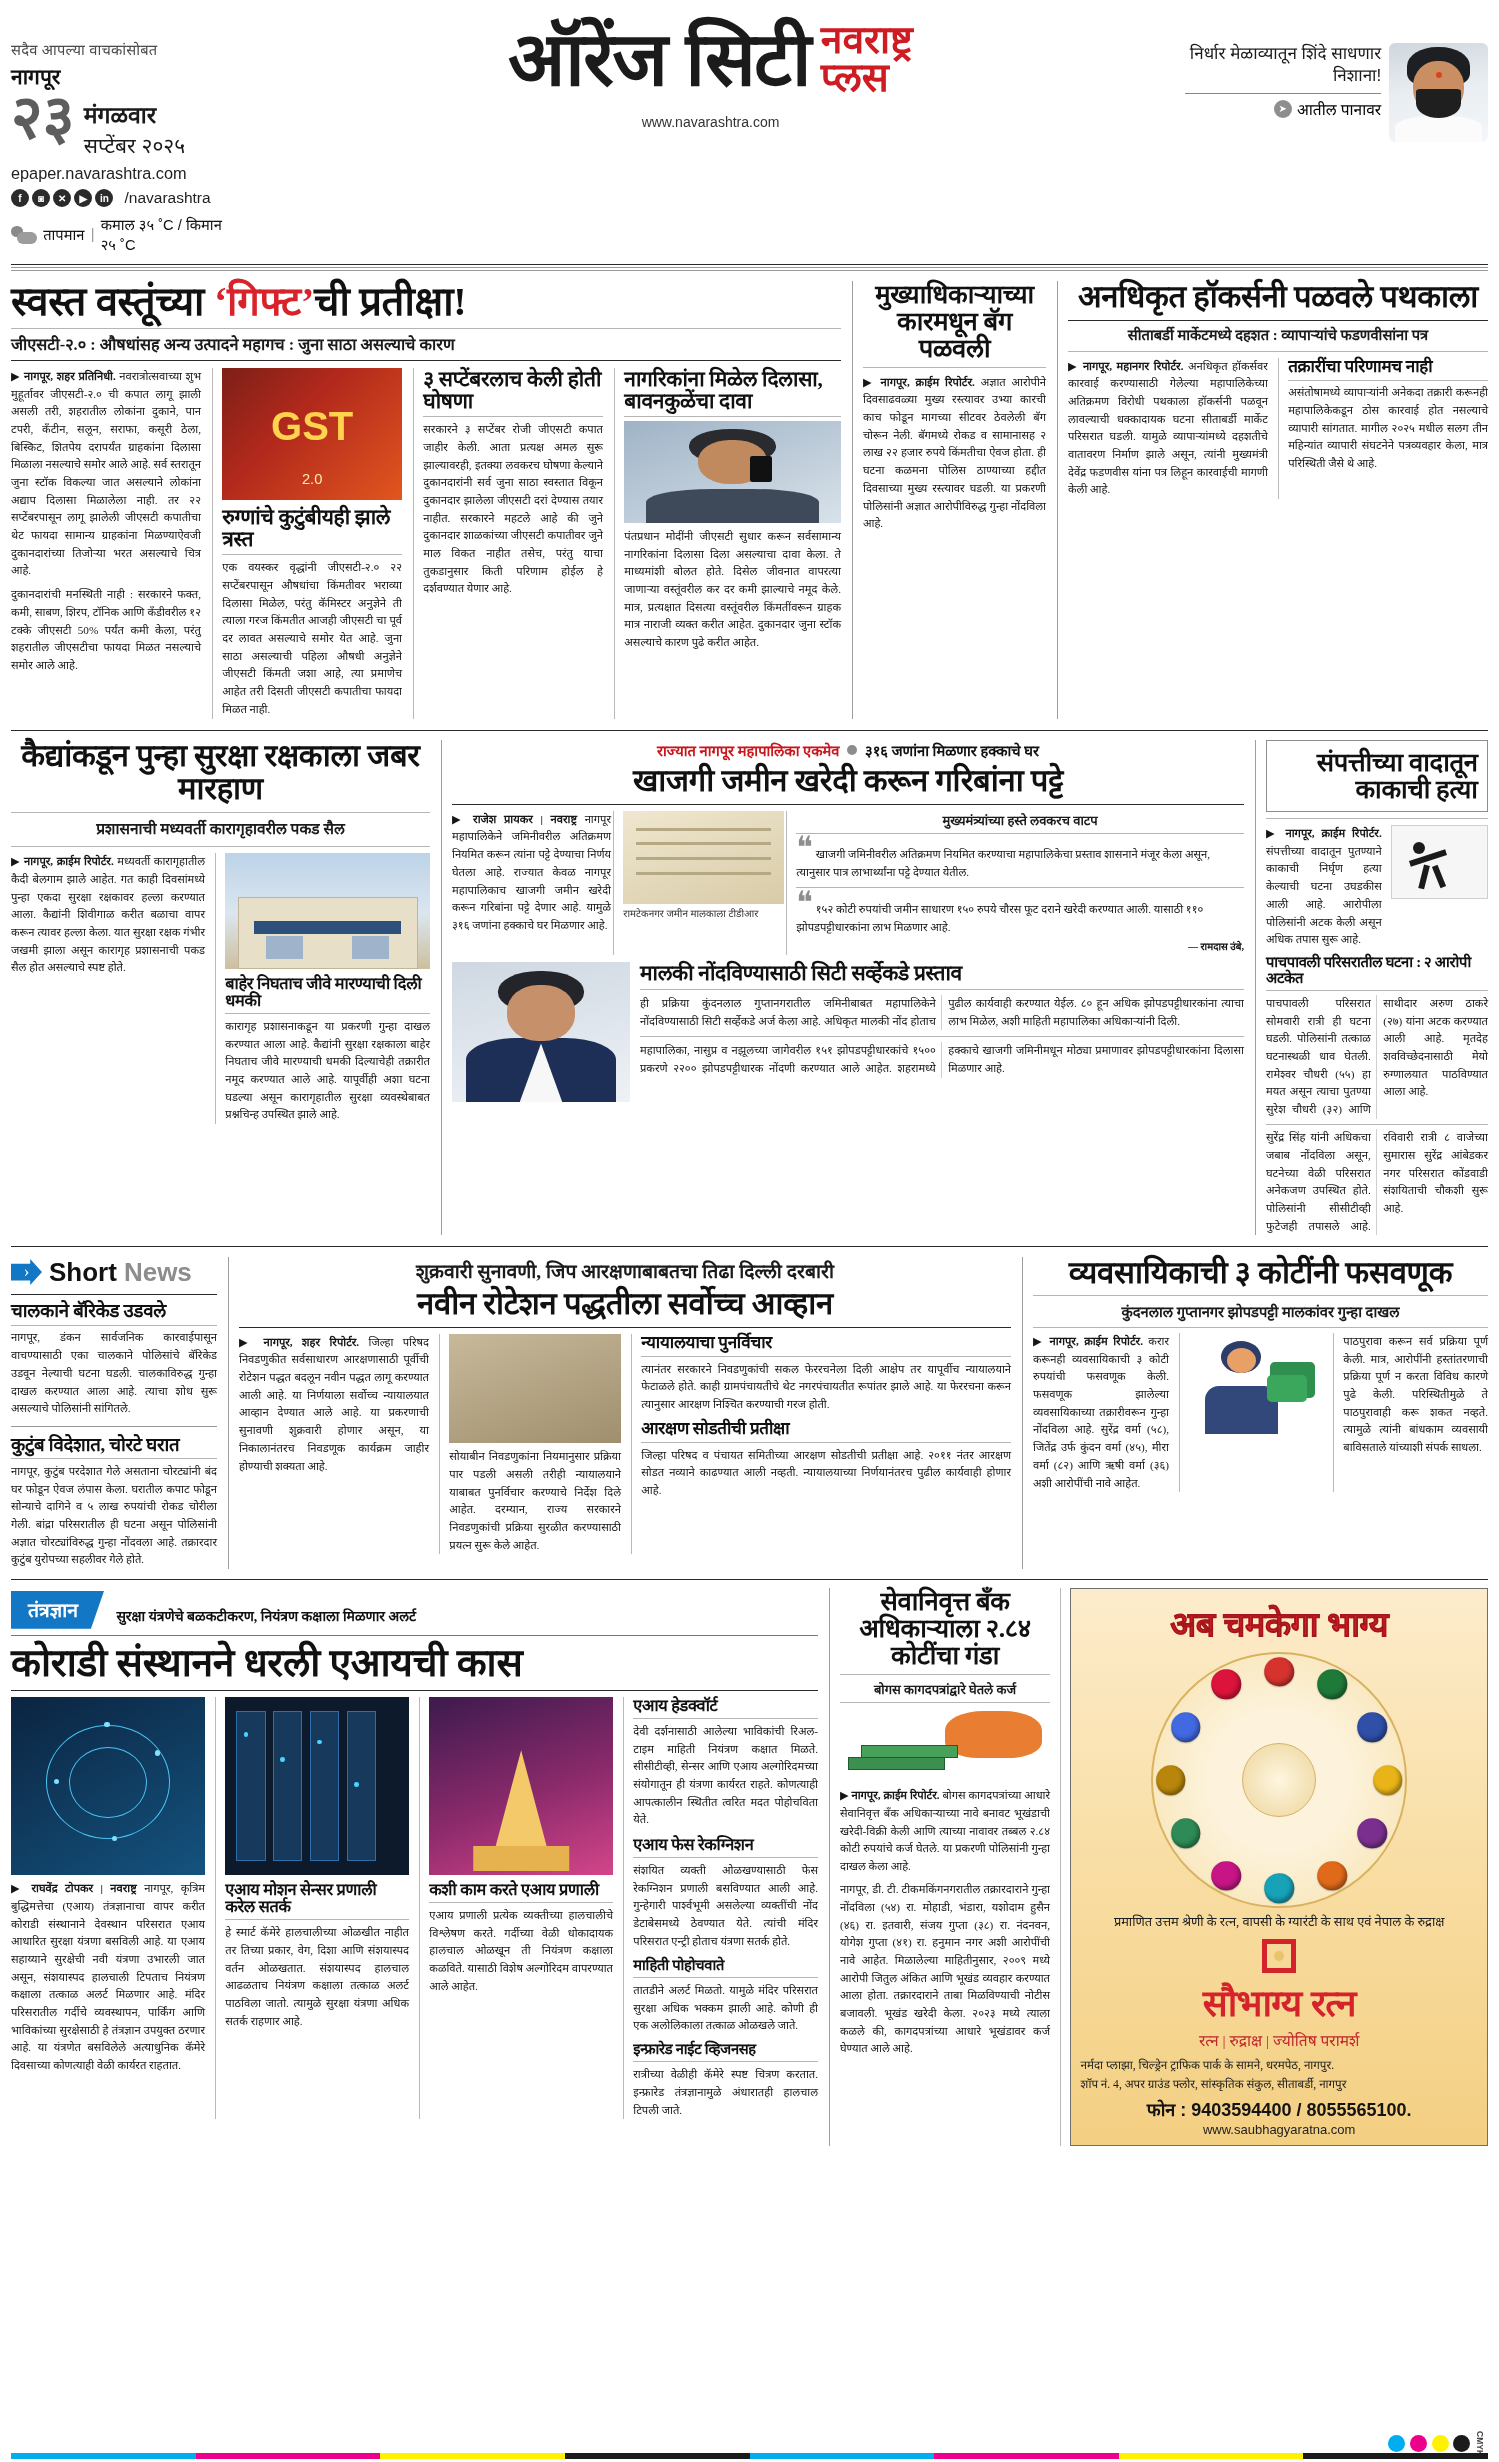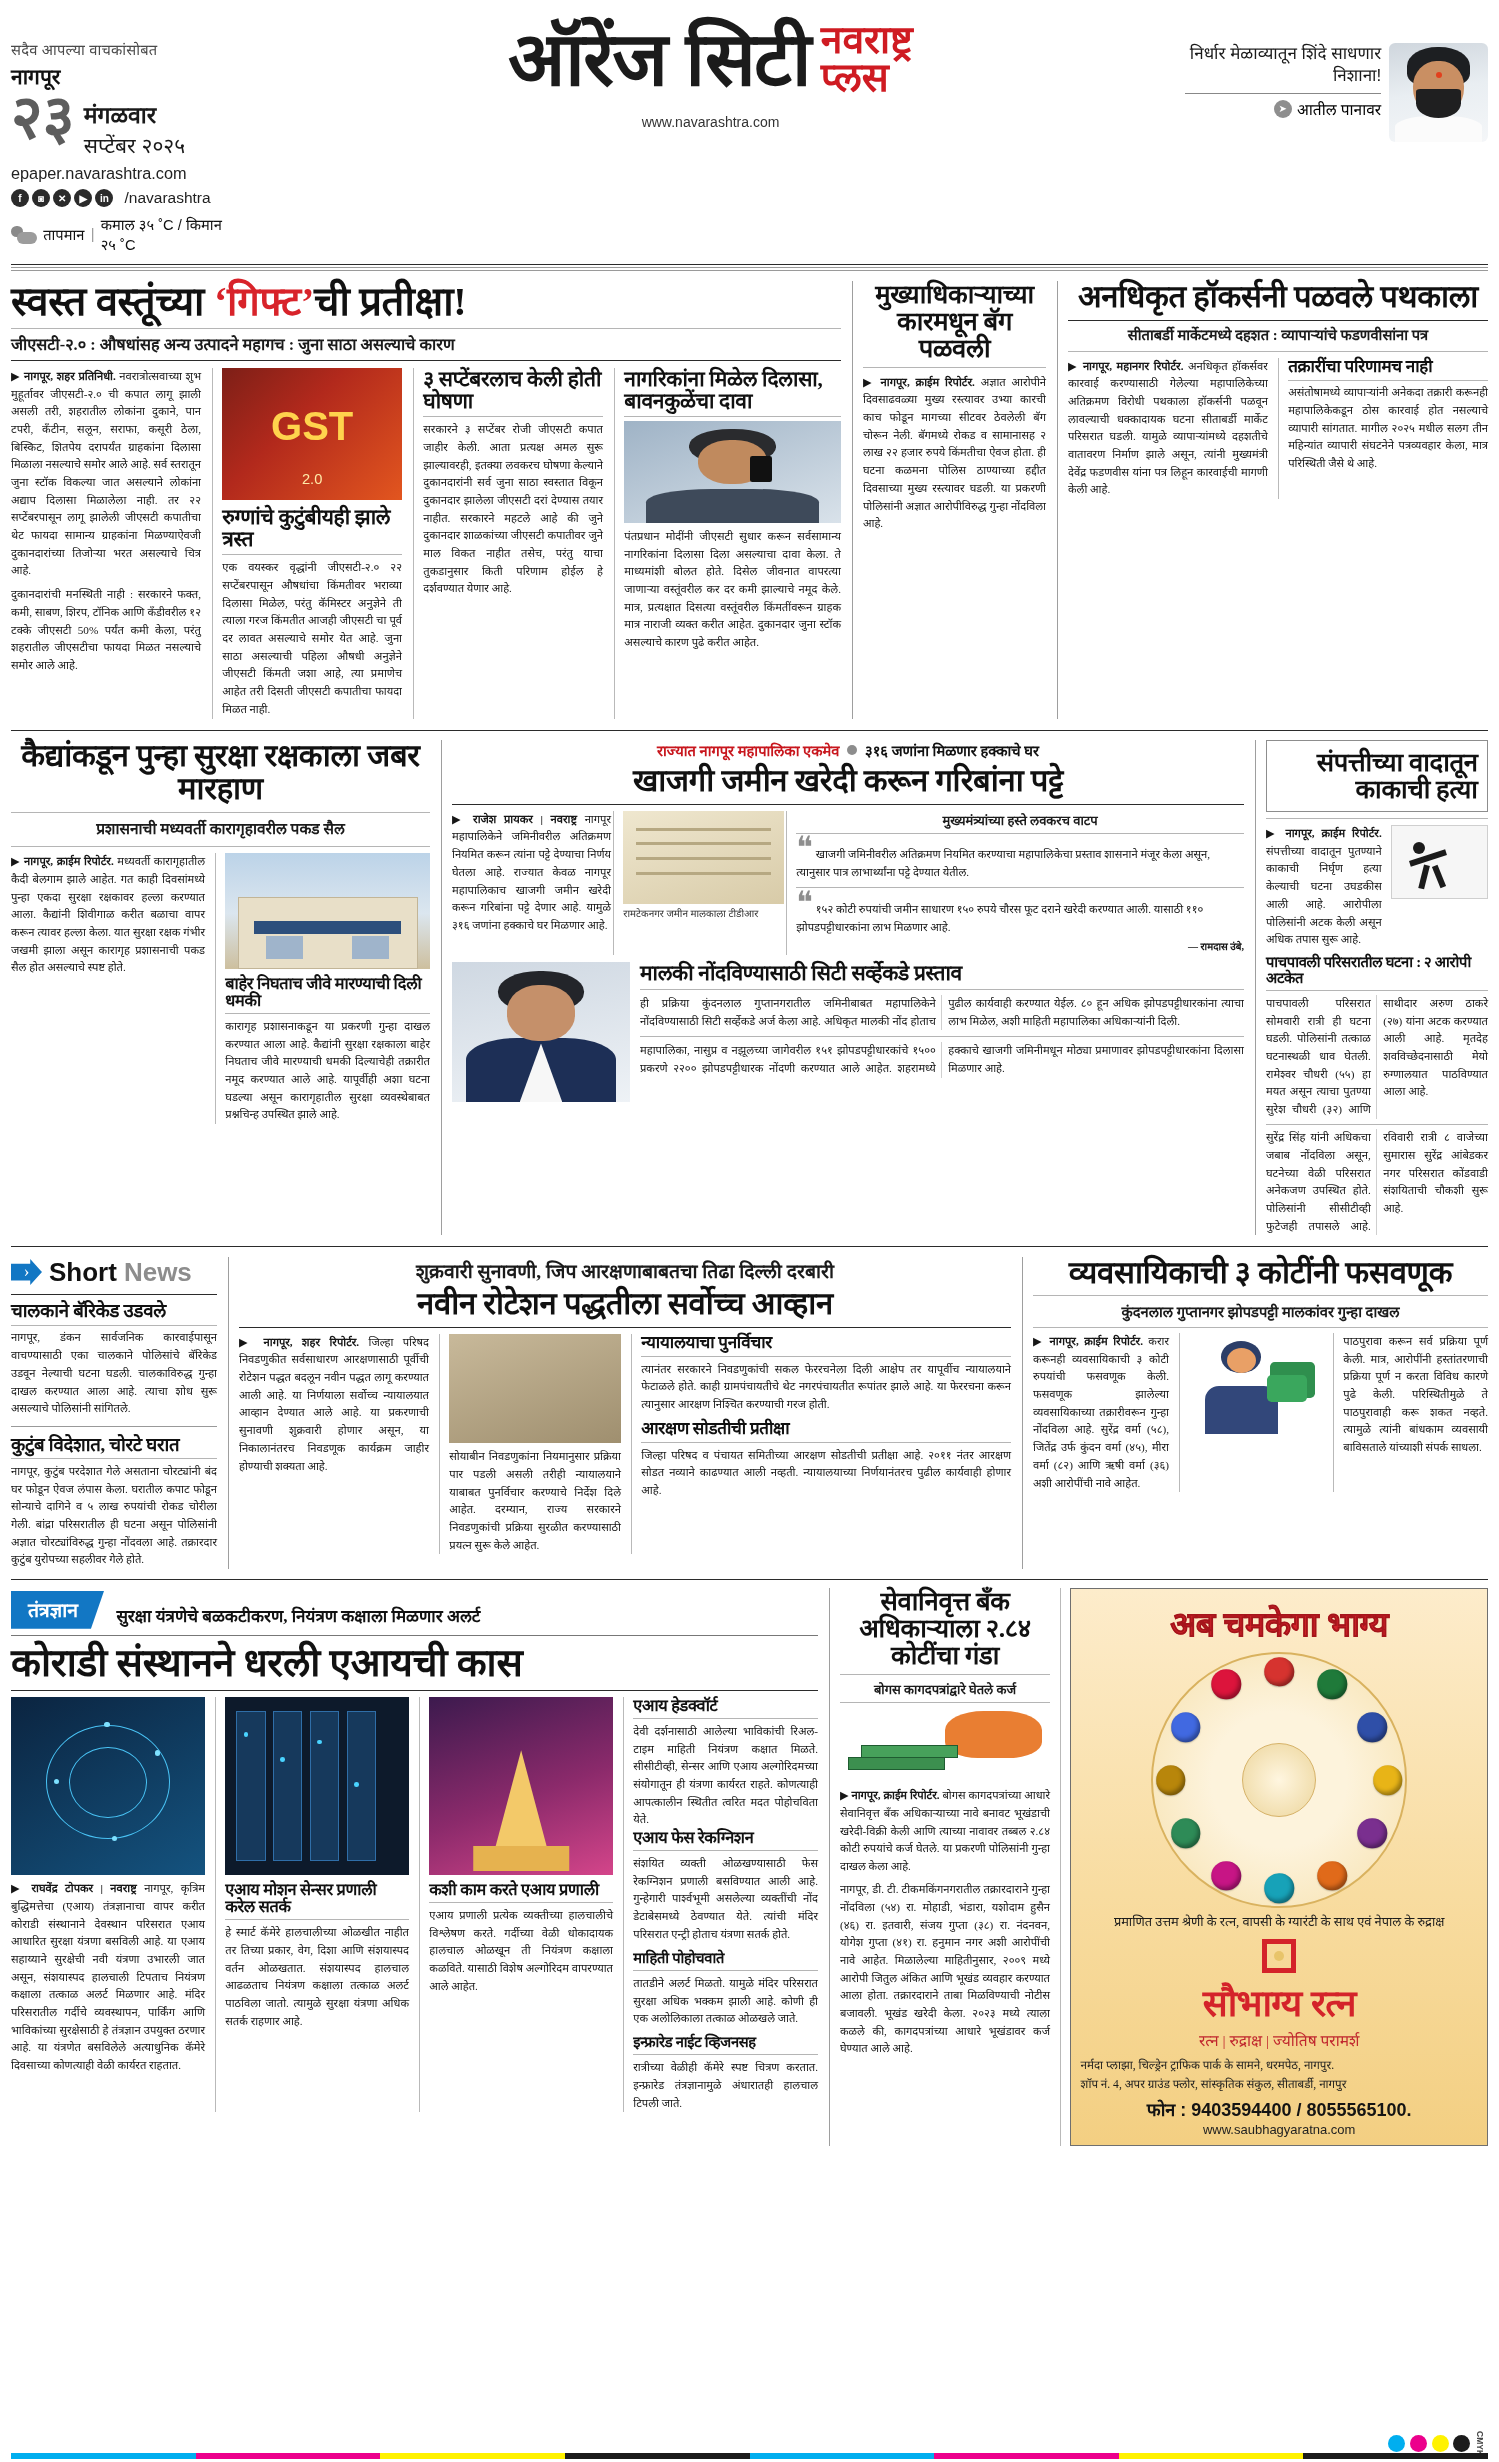--- a/index.html
+++ b/index.html
@@ -149,21 +149,21 @@
   .ai-img .dot{position:absolute;width:5.4px;height:5.4px;border-radius:50%;background:#7ee1ff;}
 
   .sn-head { display:flex; align-items:center; gap:7px; }
   .sn-arrow{ width:31px;height:26px;background:#1277c4;color:#fff;display:flex;align-items:center;justify-content:center;
              font-size:17px;clip-path:polygon(0 18%,62% 18%,62% 0,100% 50%,62% 100%,62% 82%,0 82%);}
   .sn-t1{font-size:26px;font-weight:900;color:#111;font-family:"Liberation Sans",sans-serif;}
   .sn-t2{font-size:26px;font-weight:700;color:#8d8d8d;font-family:"Liberation Sans",sans-serif;}
 
   .tag-badge{display:inline-block;background:#1277c4;color:#fff;font-size:19.4px;font-weight:700;
              padding:5.4px 26px 5.4px 17px;clip-path:polygon(0 0,100% 0,86% 100%,0 100%);font-family:"Liberation Sans",sans-serif;}
-  .tag-rule{flex:1;font-size:17px;font-weight:800;color:#111;padding-left:12.4px;margin-top:12px;}
+  .tag-rule{flex:1;font-size:14px;font-weight:800;color:#111;padding-left:12.4px;margin-top:12px;}
 
   .quote-box{ font-size:11.2px; line-height:1.55; color:#141414; }
   .qmark{font-size:31px;color:#8d8d8d;line-height:.6;font-family:"Liberation Serif",serif;}
   .q-attr{ text-align:right; font-size:10px; font-weight:700; margin-top:3.1px;}
 
   .box-rule{ border:0.8px solid #8d8d8d; padding:7.8px 9.3px;}
 
   
   .ad { border:1.6px solid #6f6f6f; background:linear-gradient(180deg,#fdeccb 0%,#f8dca0 55%,#f3cf82 100%); padding:11px 9.3px 7.8px; }
   .ad-h { text-align:center; font-size:34px; font-weight:900; color:#d4232a; letter-spacing:-0.4px;
@@ -580,21 +580,21 @@
           </div>
           <div class="hl" style="font-size:16.3px;margin-top:6.2px">कशी काम करते एआय प्रणाली</div>
           <div class="thin" style="margin:3.9px 0"></div>
           <div class="body-t">एआय प्रणाली प्रत्येक व्यक्तीच्या हालचालीचे विश्लेषण करते. गर्दीच्या वेळी धोकादायक हालचाल ओळखून ती नियंत्रण कक्षाला कळविते. यासाठी विशेष अल्गोरिदम वापरण्यात आले आहेत.</div>
         </div>
 
         <div class="vdiv" style="flex:1;padding-left:9.3px">
           <div class="hl" style="font-size:16.3px">एआय हेडक्वॉर्ट</div>
           <div class="thin" style="margin:3.9px 0"></div>
           <div class="body-t">देवी दर्शनासाठी आलेल्या भाविकांची रिअल-टाइम माहिती नियंत्रण कक्षात मिळते. सीसीटीव्ही, सेन्सर आणि एआय अल्गोरिदमच्या संयोगातून ही यंत्रणा कार्यरत राहते. कोणत्याही आपत्कालीन स्थितीत त्वरित मदत पोहोचविता येते.</div>
-          <div class="hl" style="font-size:16.3px;">एआय फेस रेकग्निशन</div>
+          <div class="hl" style="font-size:16.3px;margin-top:7px">एआय फेस रेकग्निशन</div>
           <div class="thin" style="margin:3.9px 0"></div>
           <div class="body-t">संशयित व्यक्ती ओळखण्यासाठी फेस रेकग्निशन प्रणाली बसविण्यात आली आहे. गुन्हेगारी पार्श्वभूमी असलेल्या व्यक्तींची नोंद डेटाबेसमध्ये ठेवण्यात येते. त्यांची मंदिर परिसरात एन्ट्री होताच यंत्रणा सतर्क होते.</div>
           <div class="hl" style="font-size:14.7px;margin-top:7px">माहिती पोहोचवाते</div>
           <div class="thin" style="margin:3.9px 0"></div>
           <div class="body-t">तातडीने अलर्ट मिळतो. यामुळे मंदिर परिसरात सुरक्षा अधिक भक्कम झाली आहे. कोणी ही एक अलोलिकाला तत्काळ ओळखले जाते.</div>
           <div class="hl" style="font-size:14.7px;margin-top:7px">इन्फ्रारेड नाईट व्हिजनसह</div>
           <div class="thin" style="margin:3.9px 0"></div>
           <div class="body-t">रात्रीच्या वेळीही कॅमेरे स्पष्ट चित्रण करतात. इन्फ्रारेड तंत्रज्ञानामुळे अंधारातही हालचाल टिपली जाते.</div>
         </div>
       </div>

